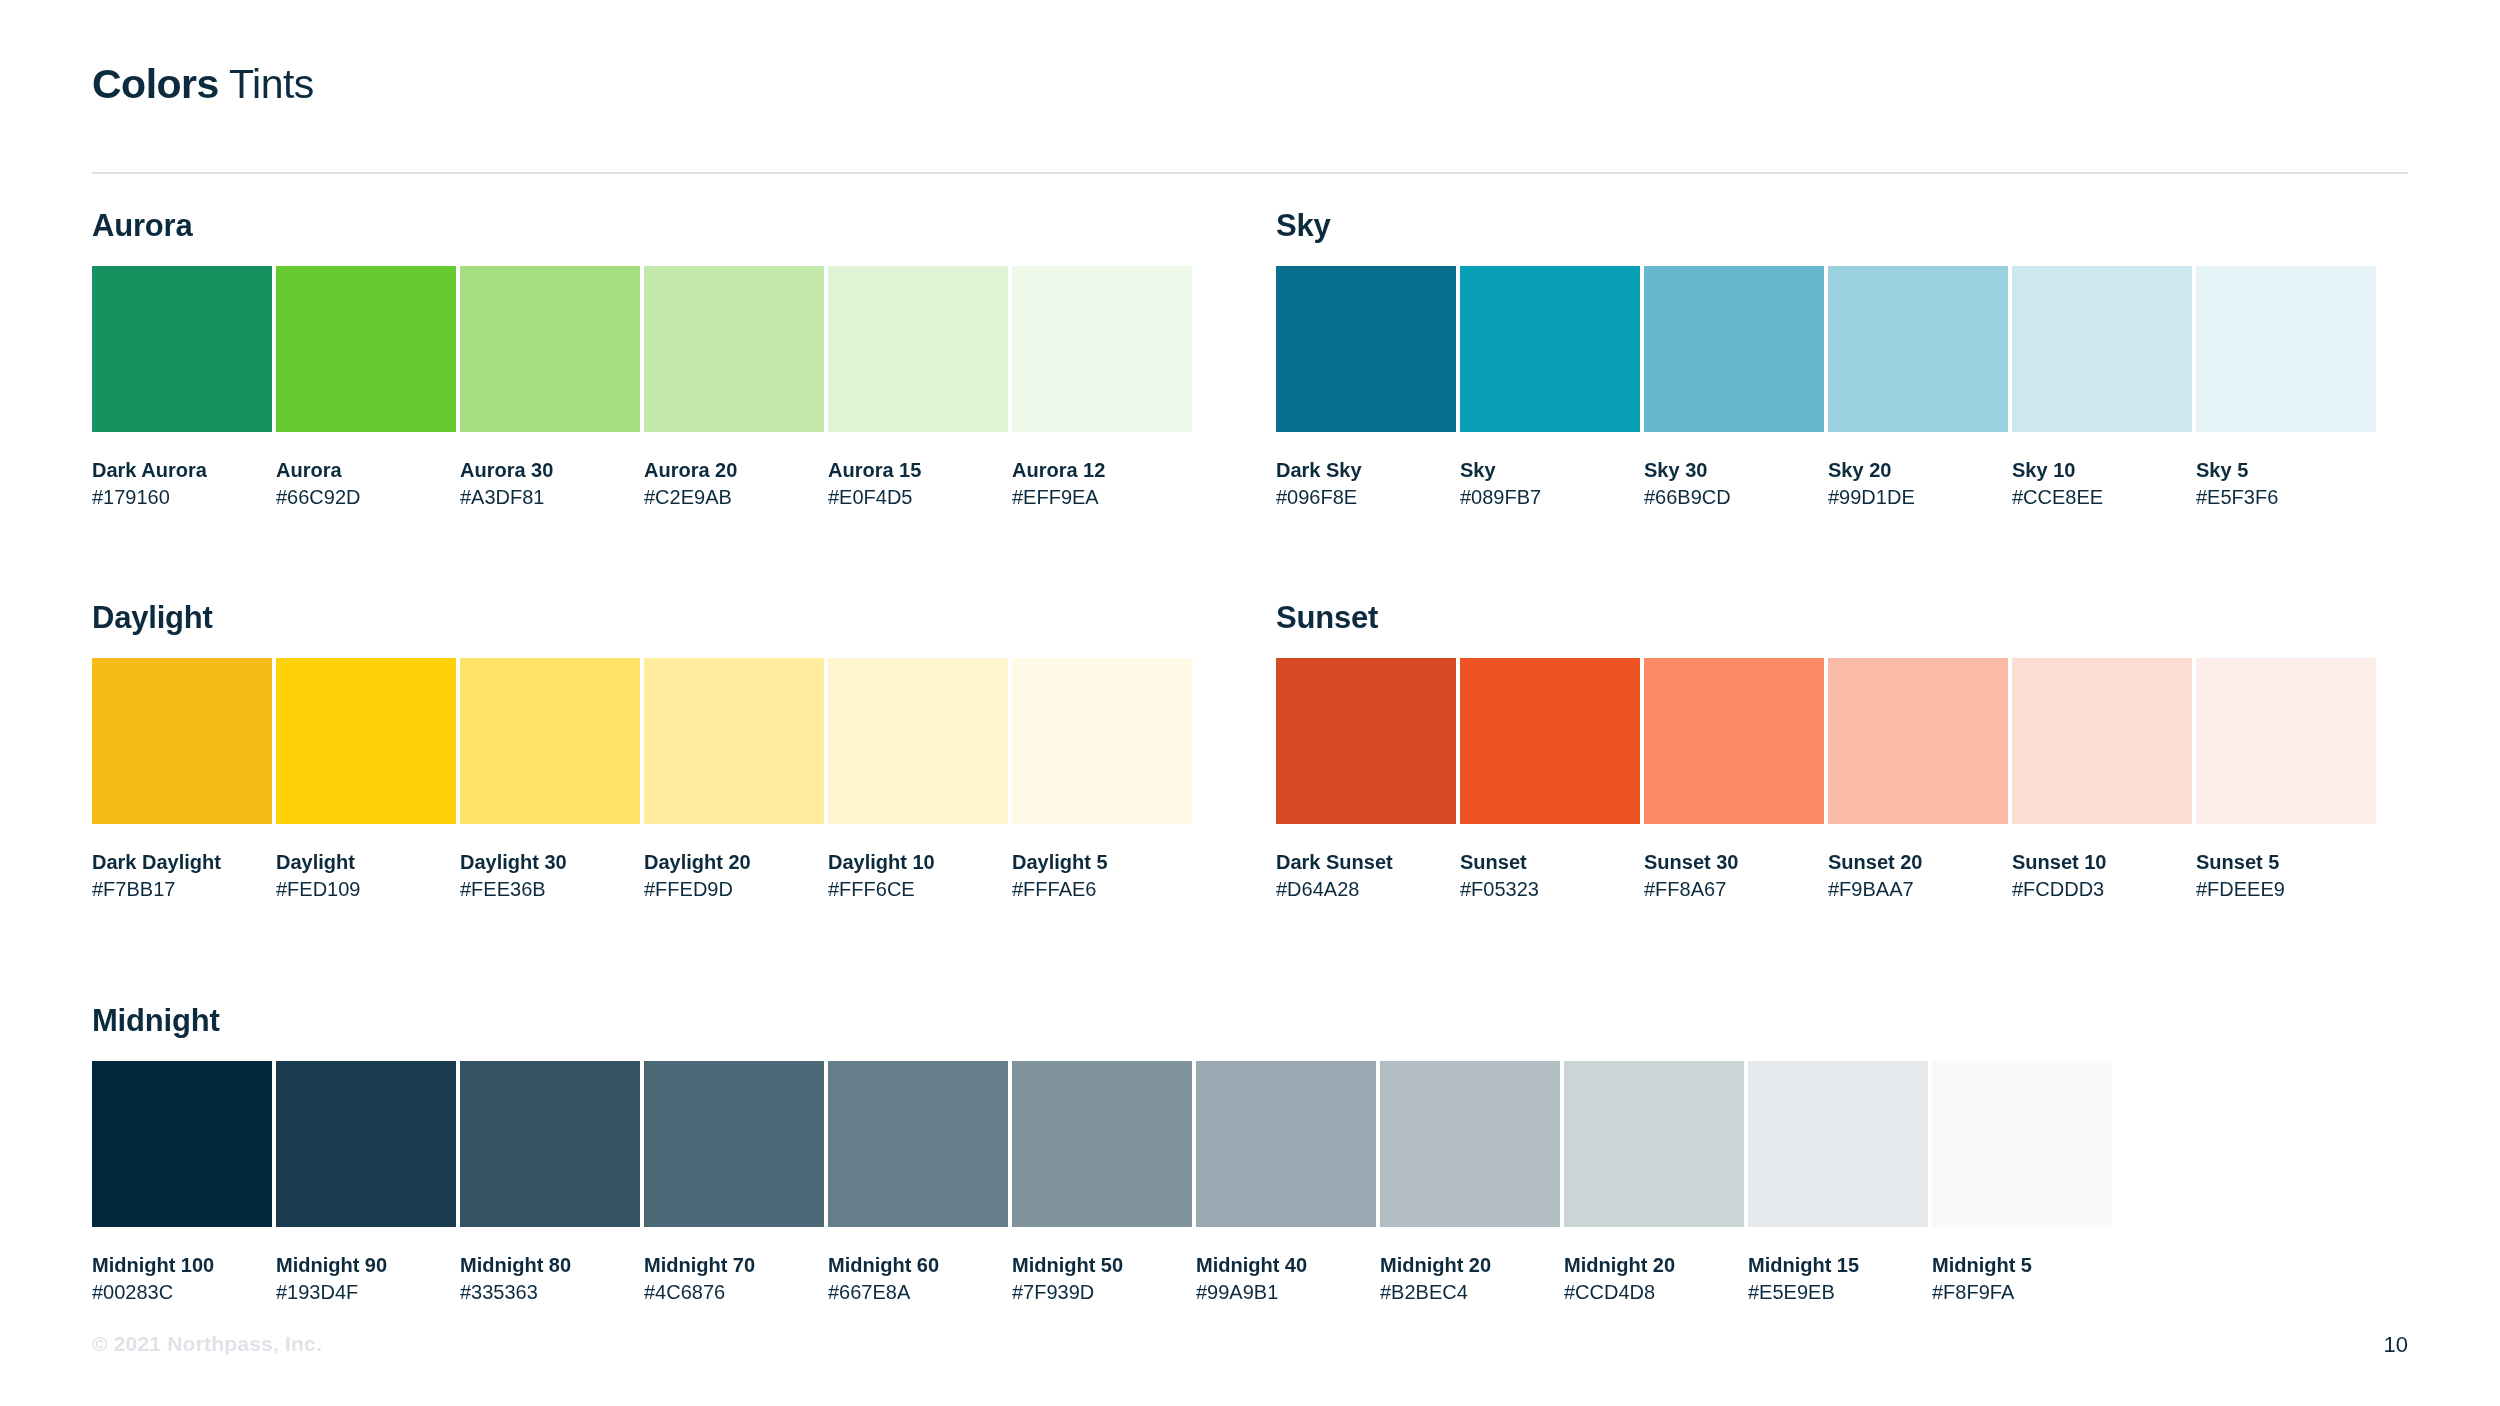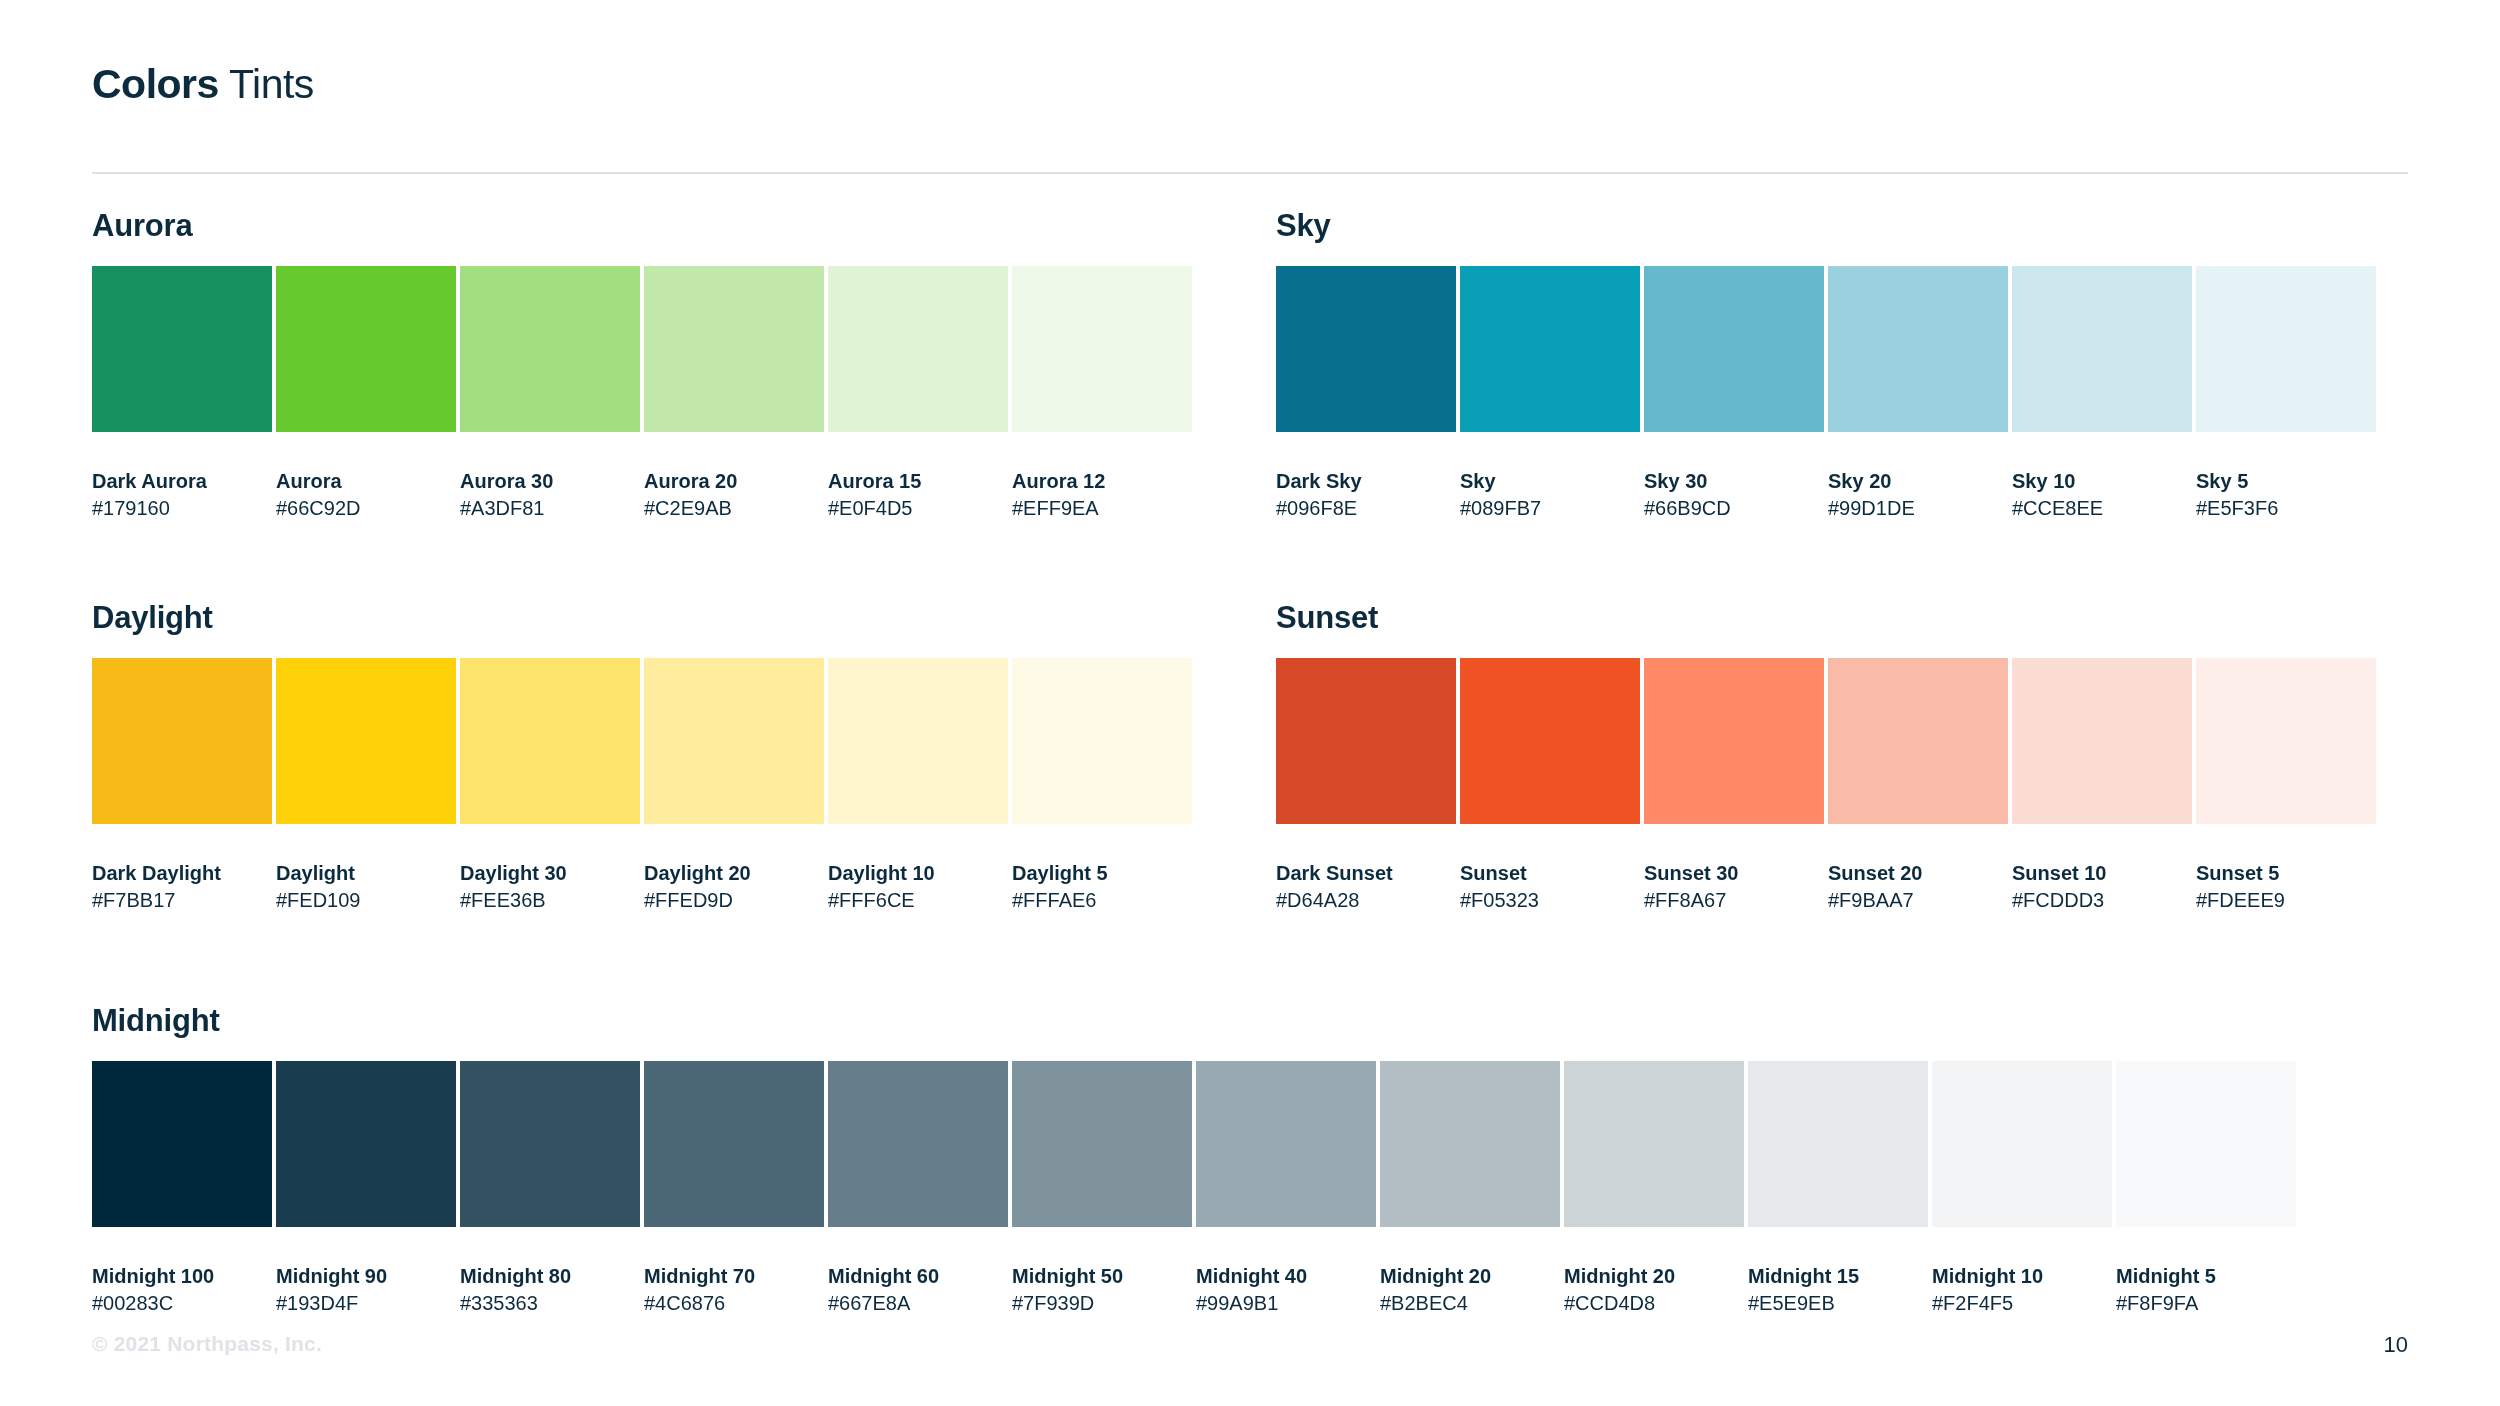--- a/index.html
+++ b/index.html
@@ -65,21 +65,21 @@
   }
   .swatch-cell {
     width: 180px;
     flex: 0 0 180px;
   }
   .swatch-chip {
     width: 100%;
     height: 166px;
   }
   .swatch-meta {
-    padding-top: 36px;
+    padding-top: 25px;
   }
   .swatch-name {
     font-size: 20px;
     font-weight: 700;
     color: #0d2b3e;
     line-height: 1.35;
     white-space: nowrap;
   }
   .swatch-hex {
     font-size: 20px;
@@ -386,27 +386,20 @@
           </div>
         </div>
         <div class="swatch-cell">
           <div class="swatch-chip" style="background-color: rgb(229, 233, 235);"></div>
           <div class="swatch-meta">
             <div class="swatch-name">Midnight 15</div>
             <div class="swatch-hex">#E5E9EB</div>
           </div>
         </div>
         <div class="swatch-cell">
-          <div class="swatch-chip" style="background-color: rgb(242, 244, 245);"></div>
-          <div class="swatch-meta">
-            <div class="swatch-name">Midnight 10</div>
-            <div class="swatch-hex">#F2F4F5</div>
-          </div>
-        </div>
-        <div class="swatch-cell">
           <div class="swatch-chip" style="background-color: rgb(248, 249, 250);"></div>
           <div class="swatch-meta">
             <div class="swatch-name">Midnight 5</div>
             <div class="swatch-hex">#F8F9FA</div>
           </div>
         </div>
       </div>
     </div>
 
   <div class="footer-copyright">© 2021 Northpass, Inc.</div>

